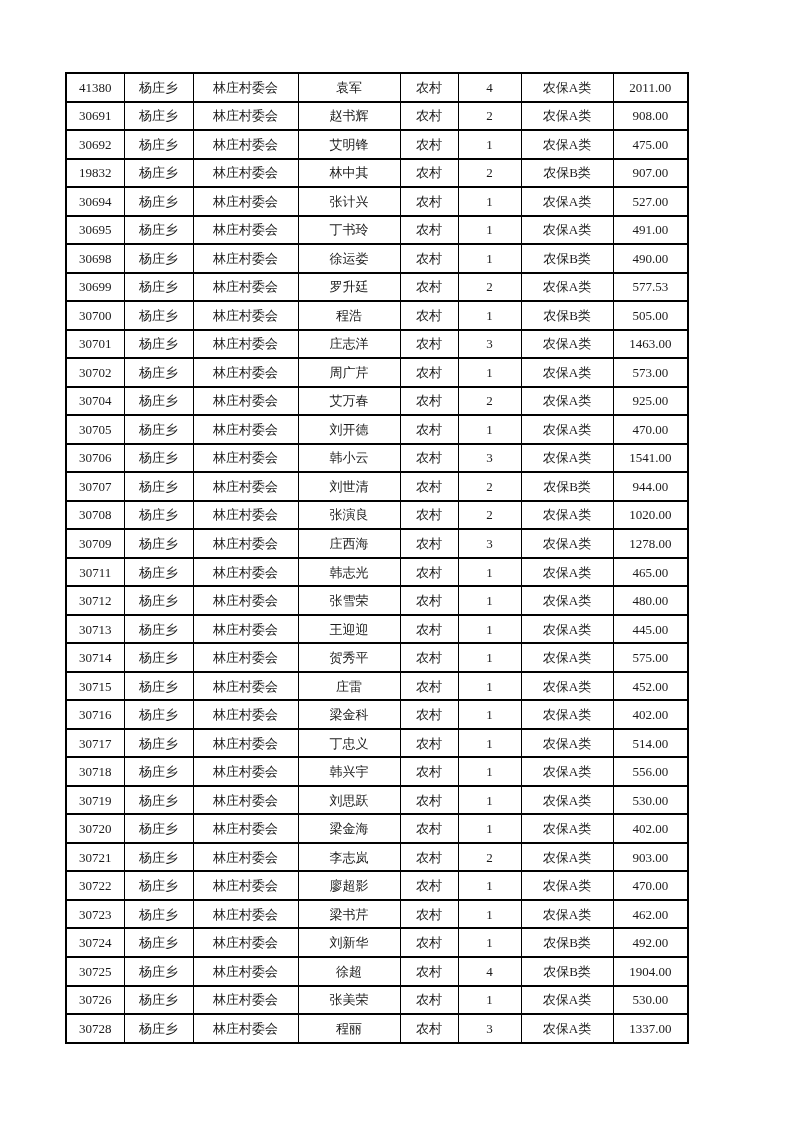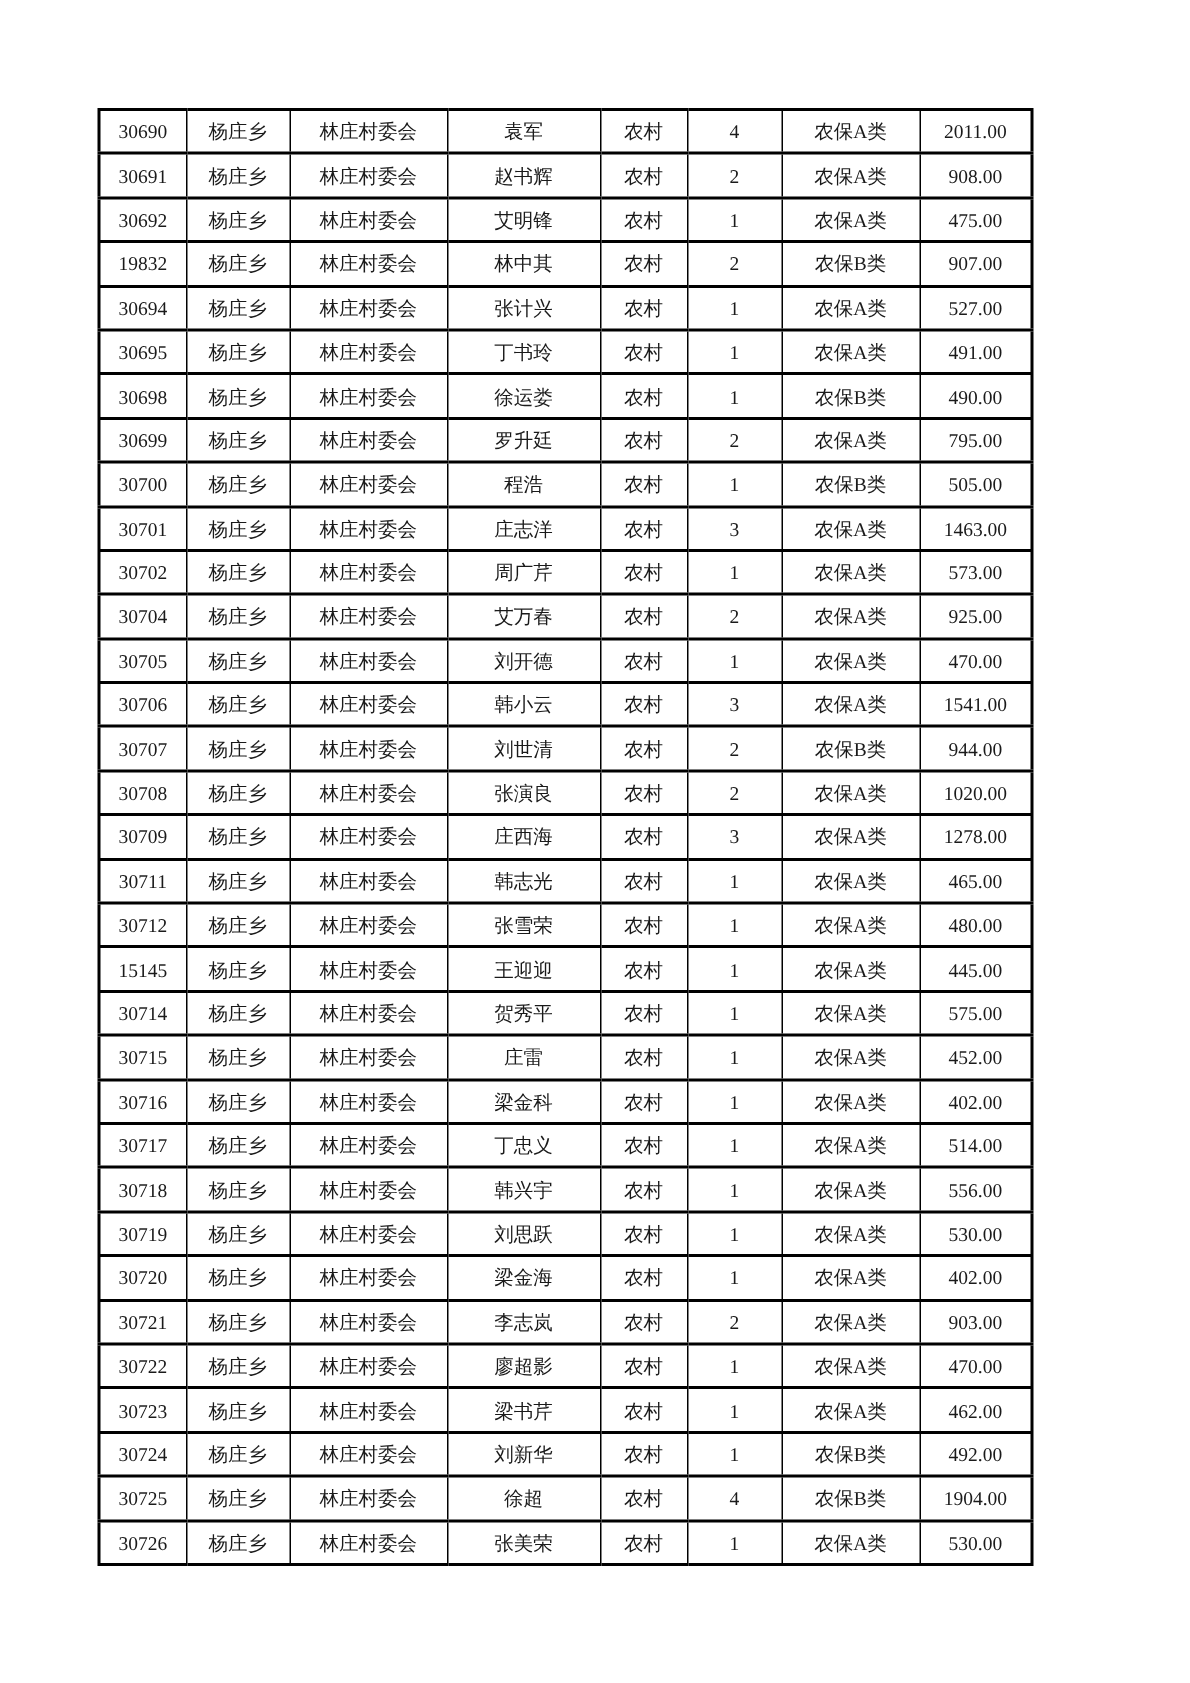--- a/index.html
+++ b/index.html
@@ -50,21 +50,21 @@
         <col style="width: 69px;">
         <col style="width: 105px;">
         <col style="width: 102px;">
         <col style="width: 58px;">
         <col style="width: 63px;">
         <col style="width: 92px;">
         <col style="width: 75px;">
       </colgroup>
     <tbody>
         <tr>
-          <td>30690</td>
+          <td>41380</td>
           <td>杨庄乡</td>
           <td>林庄村委会</td>
           <td>袁军</td>
           <td>农村</td>
           <td>4</td>
           <td>农保A类</td>
           <td>2011.00</td>
         </tr>
         <tr>
           <td>30691</td>
@@ -127,21 +127,21 @@
           <td>490.00</td>
         </tr>
         <tr>
           <td>30699</td>
           <td>杨庄乡</td>
           <td>林庄村委会</td>
           <td>罗升廷</td>
           <td>农村</td>
           <td>2</td>
           <td>农保A类</td>
-          <td>795.00</td>
+          <td>577.53</td>
         </tr>
         <tr>
           <td>30700</td>
           <td>杨庄乡</td>
           <td>林庄村委会</td>
           <td>程浩</td>
           <td>农村</td>
           <td>1</td>
           <td>农保B类</td>
           <td>505.00</td>
@@ -240,21 +240,21 @@
           <td>30712</td>
           <td>杨庄乡</td>
           <td>林庄村委会</td>
           <td>张雪荣</td>
           <td>农村</td>
           <td>1</td>
           <td>农保A类</td>
           <td>480.00</td>
         </tr>
         <tr>
-          <td>15145</td>
+          <td>30713</td>
           <td>杨庄乡</td>
           <td>林庄村委会</td>
           <td>王迎迎</td>
           <td>农村</td>
           <td>1</td>
           <td>农保A类</td>
           <td>445.00</td>
         </tr>
         <tr>
           <td>30714</td>
@@ -378,16 +378,26 @@
         </tr>
         <tr>
           <td>30726</td>
           <td>杨庄乡</td>
           <td>林庄村委会</td>
           <td>张美荣</td>
           <td>农村</td>
           <td>1</td>
           <td>农保A类</td>
           <td>530.00</td>
+        </tr>
+        <tr>
+          <td>30728</td>
+          <td>杨庄乡</td>
+          <td>林庄村委会</td>
+          <td>程丽</td>
+          <td>农村</td>
+          <td>3</td>
+          <td>农保A类</td>
+          <td>1337.00</td>
         </tr>
       </tbody>
   </table>
 </div>
 
 </body></html>

